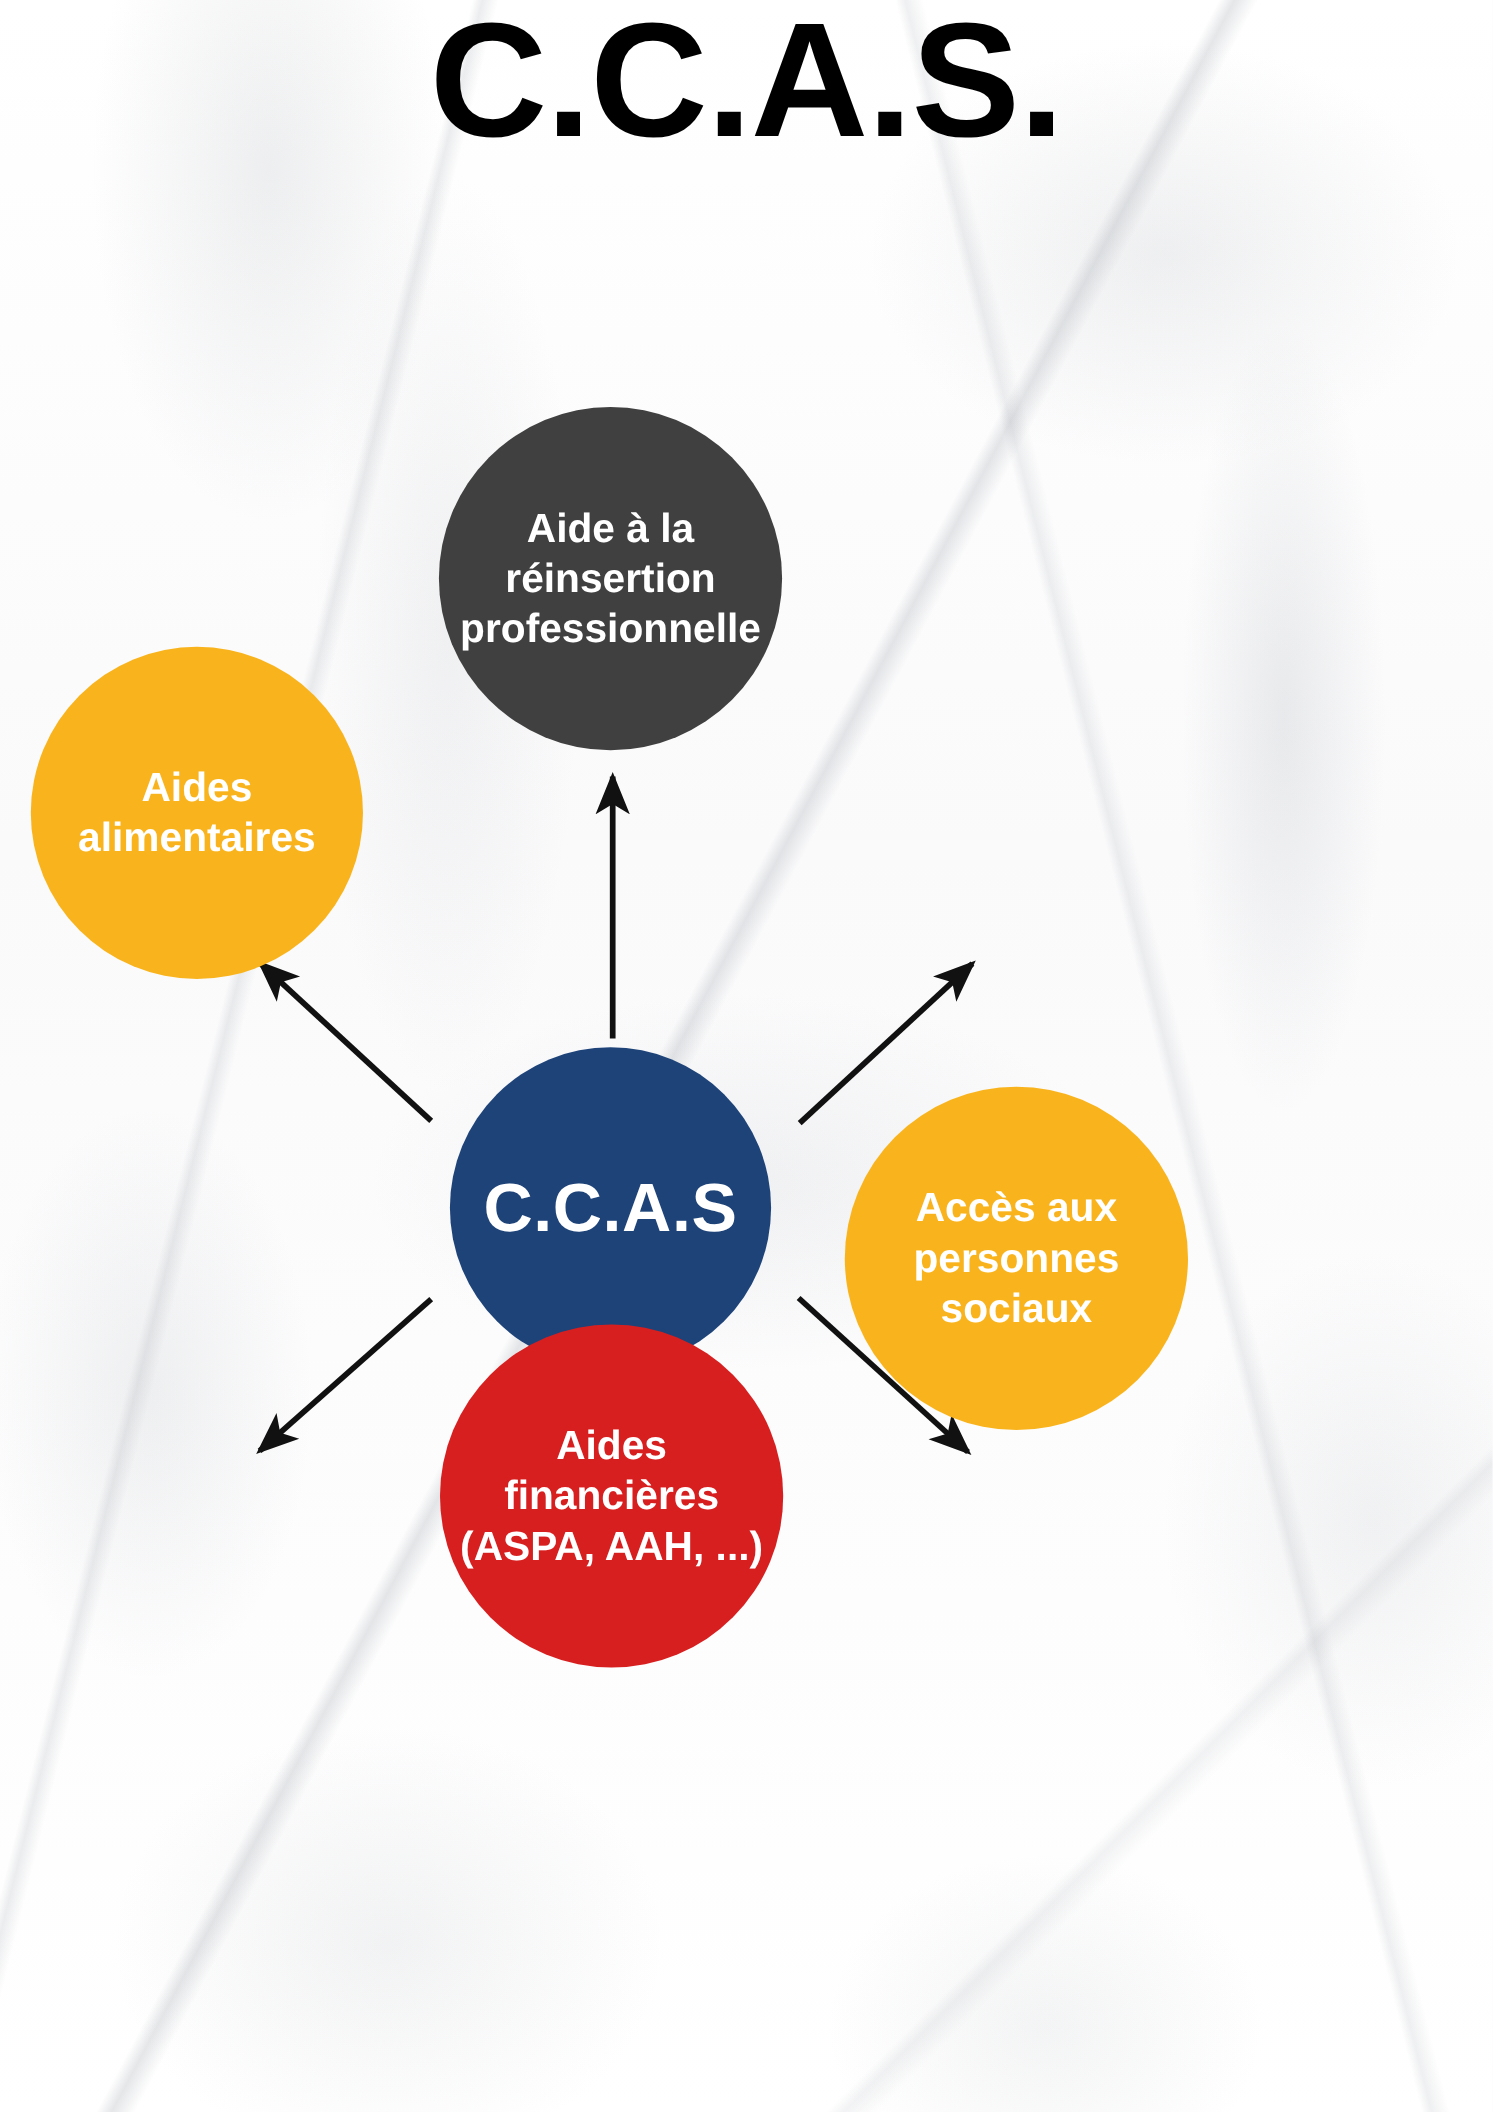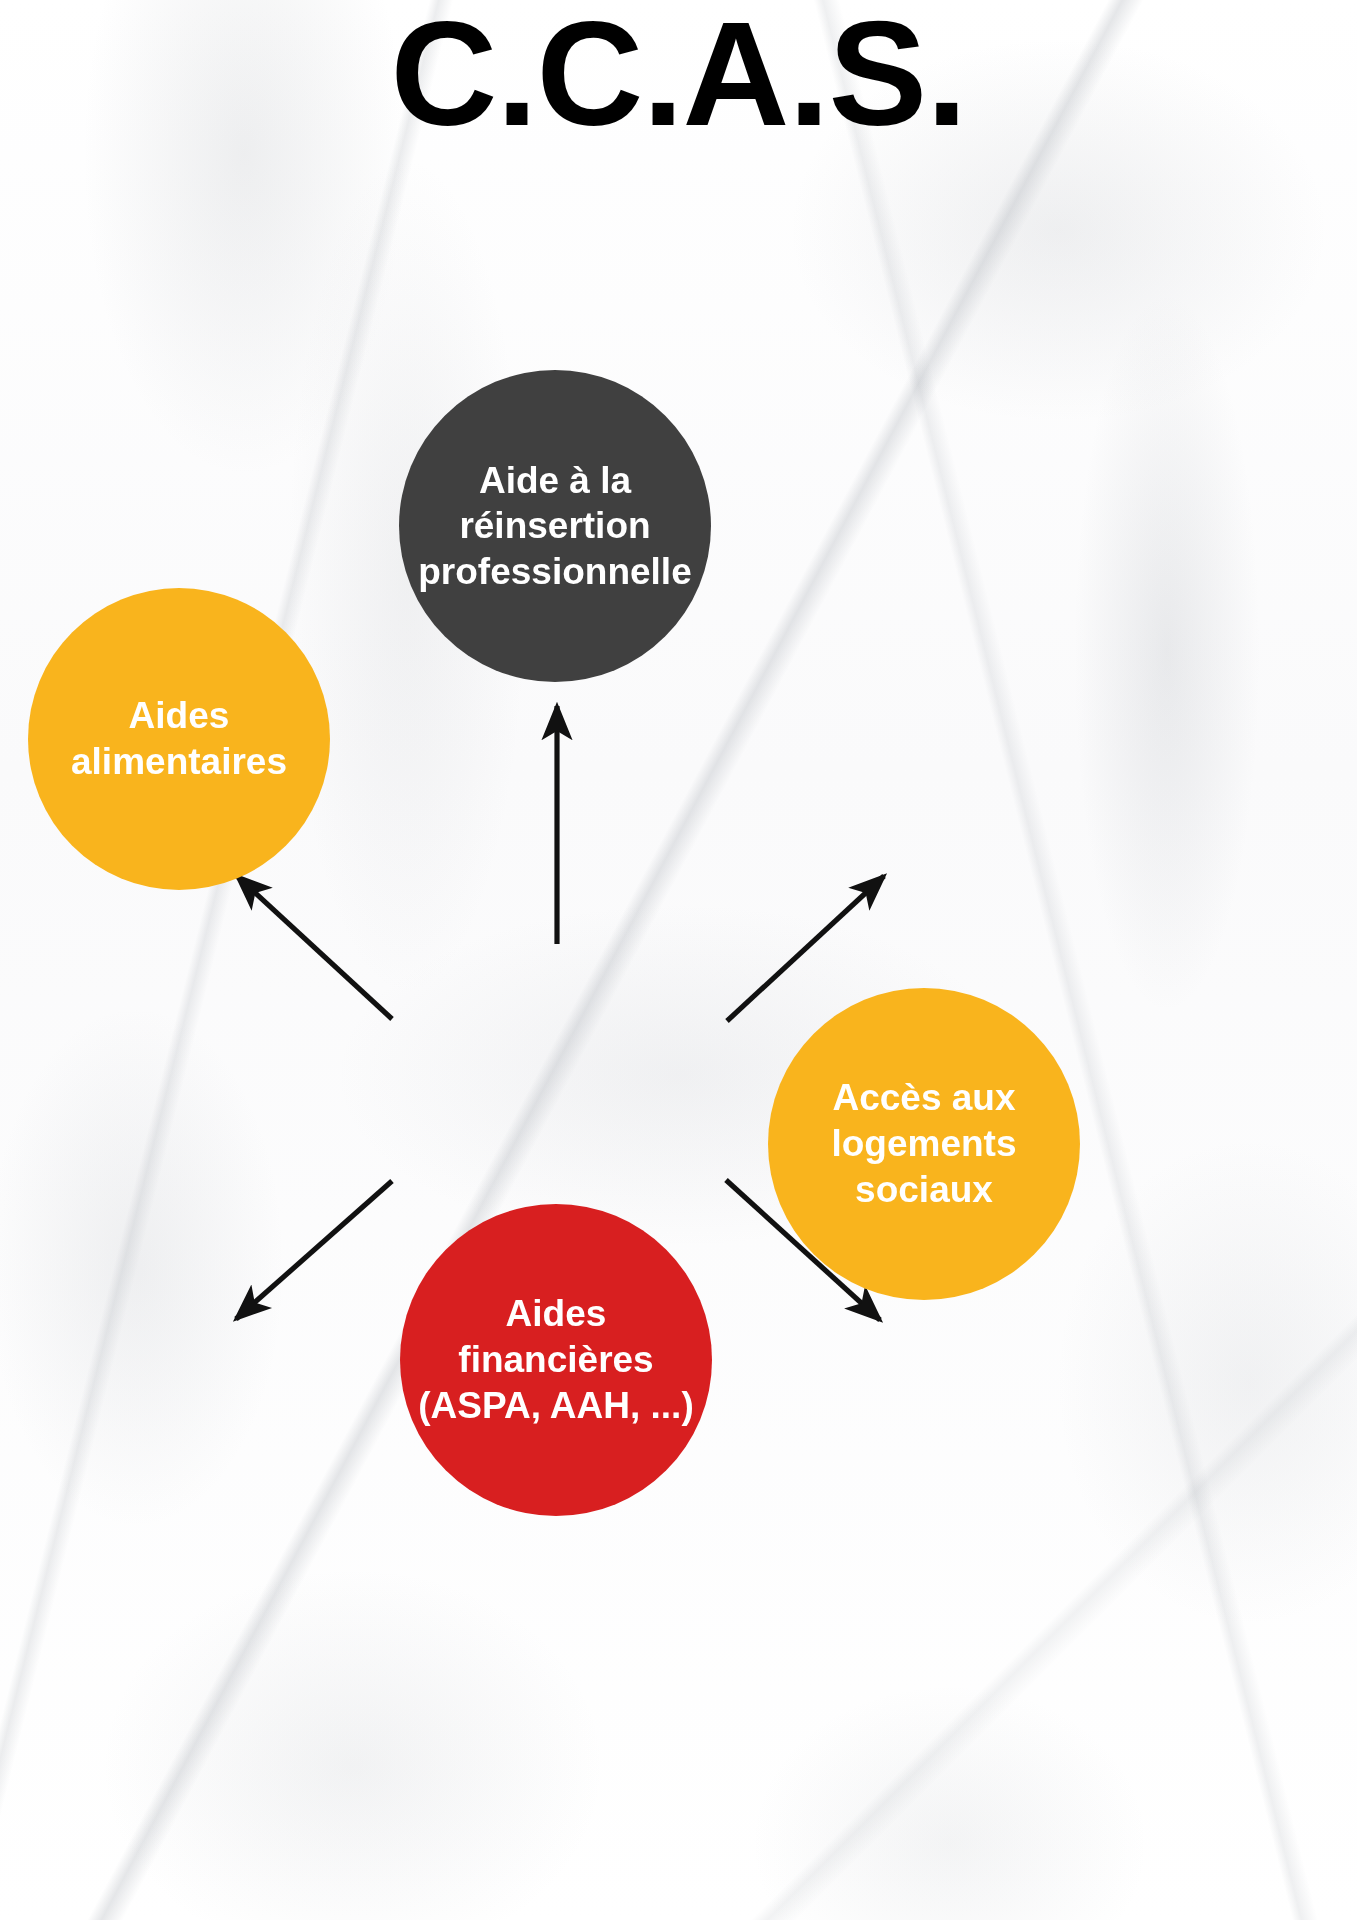--- a/index.html
+++ b/index.html
@@ -186,31 +186,34 @@
       <line x1="726" y1="1180" x2="880" y2="1320"></line>
 
       <line x1="557" y1="1254" x2="557" y2="1462"></line>
 
       <line x1="392" y1="1181" x2="236" y2="1319"></line>
 
       <line x1="392" y1="1019" x2="237" y2="876"></line>
     </g>
   </svg>
 
+  <div id="node-center" class="node">
+    <span class="node-label">C.C.A.S</span>
+  </div>
 
   <div id="node-reinsertion" class="node">
     <span class="node-label">Aide à la
 réinsertion
 professionnelle</span>
   </div>
 
 
   <div id="node-logements" class="node">
     <span class="node-label">Accès aux
-logements
+personnes
 sociaux</span>
   </div>
 
   <div id="node-financieres" class="node">
     <span class="node-label">Aides
 financières
 (ASPA, AAH, ...)</span>
   </div>
 
 

